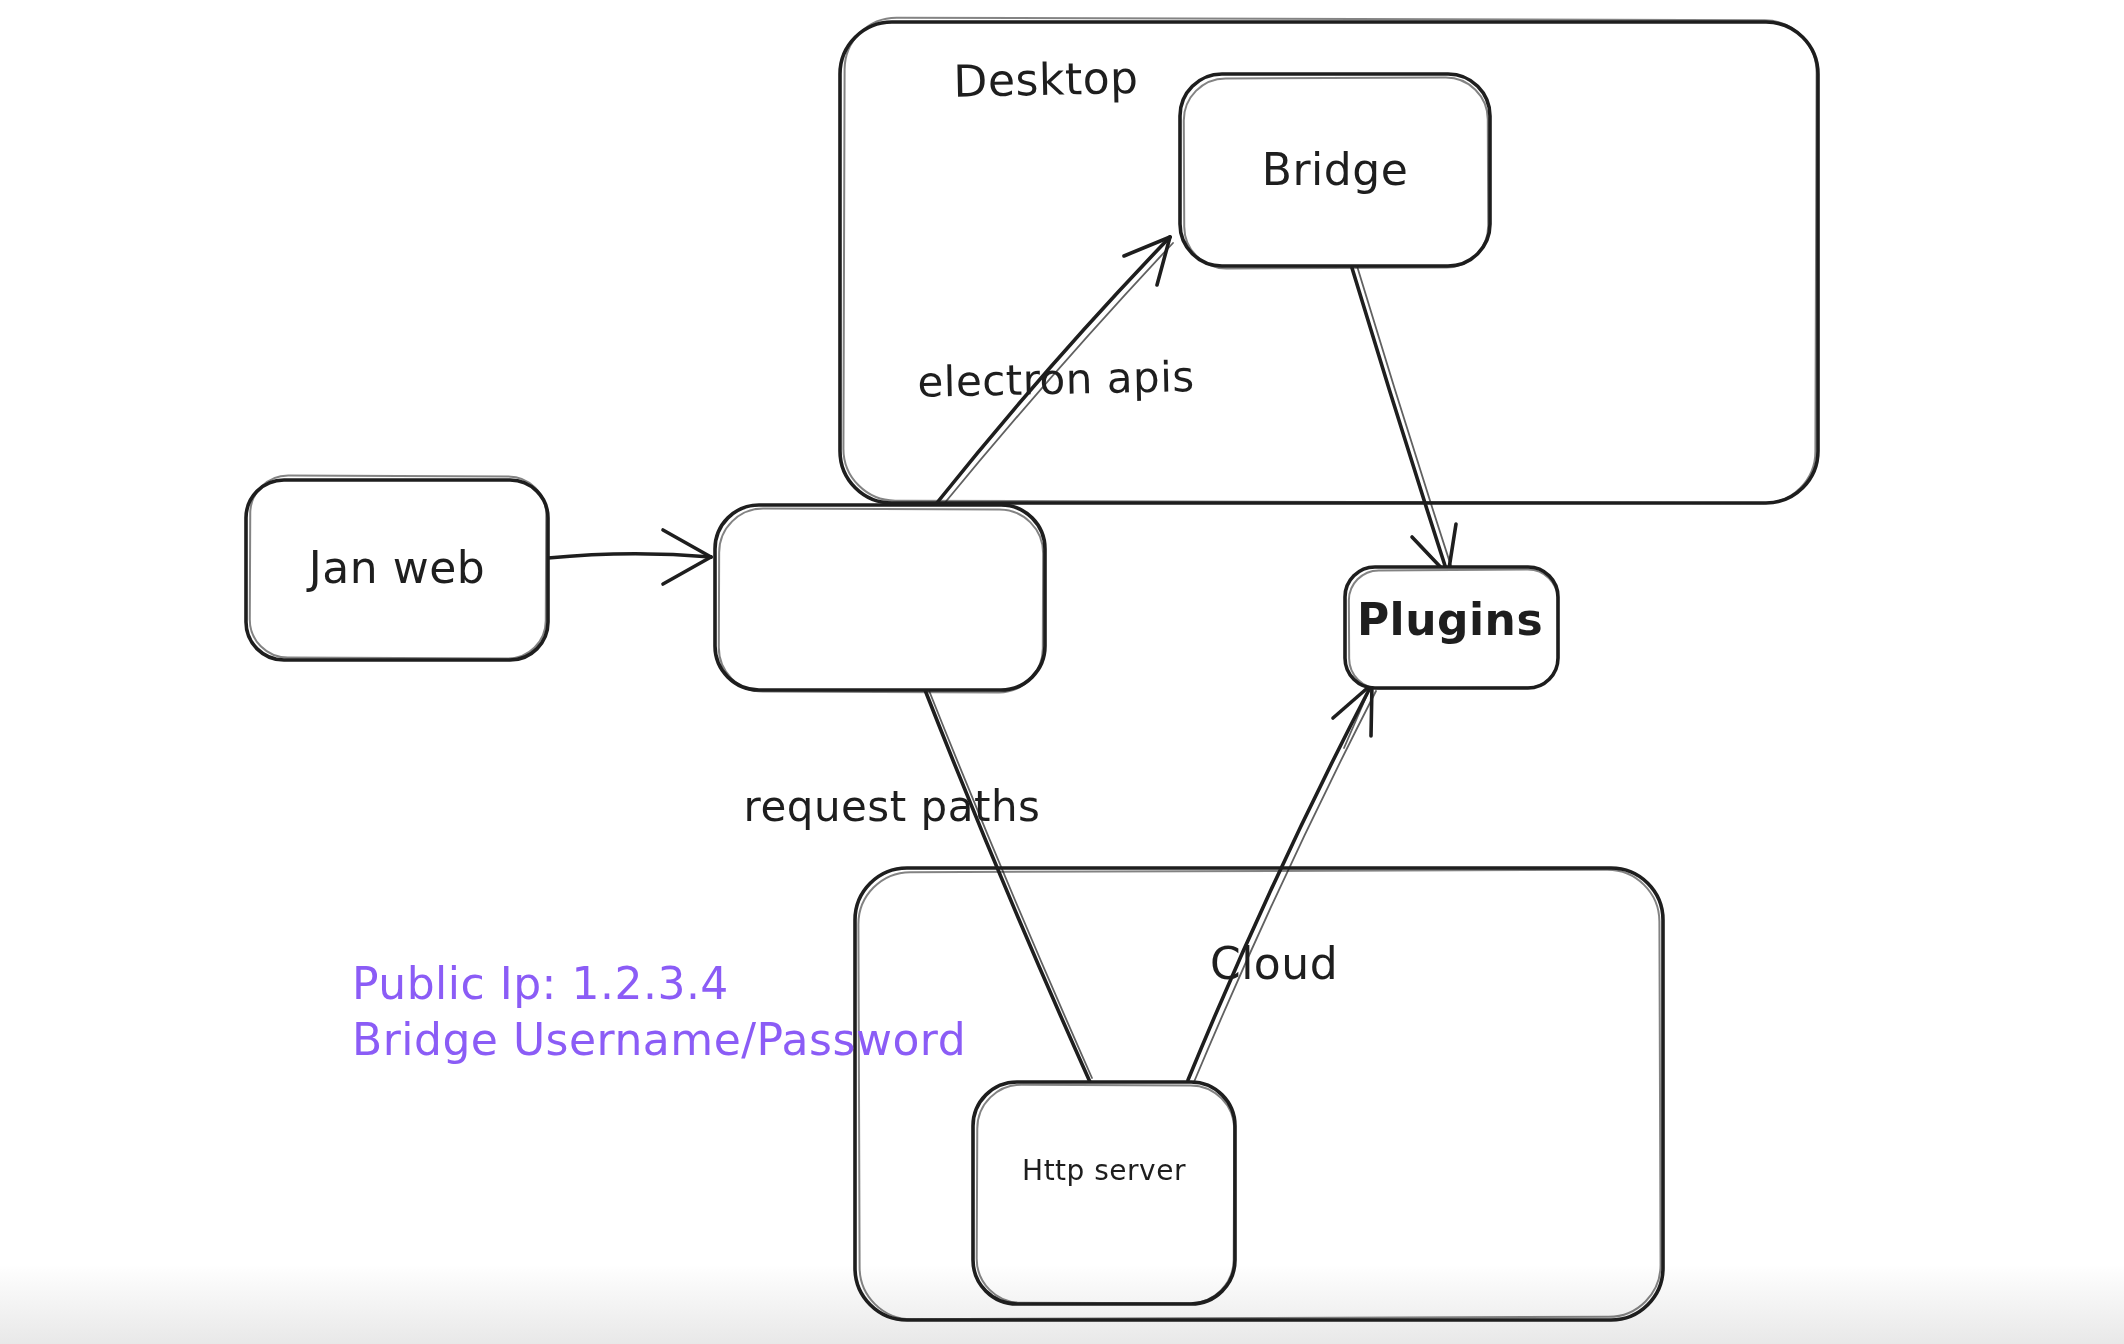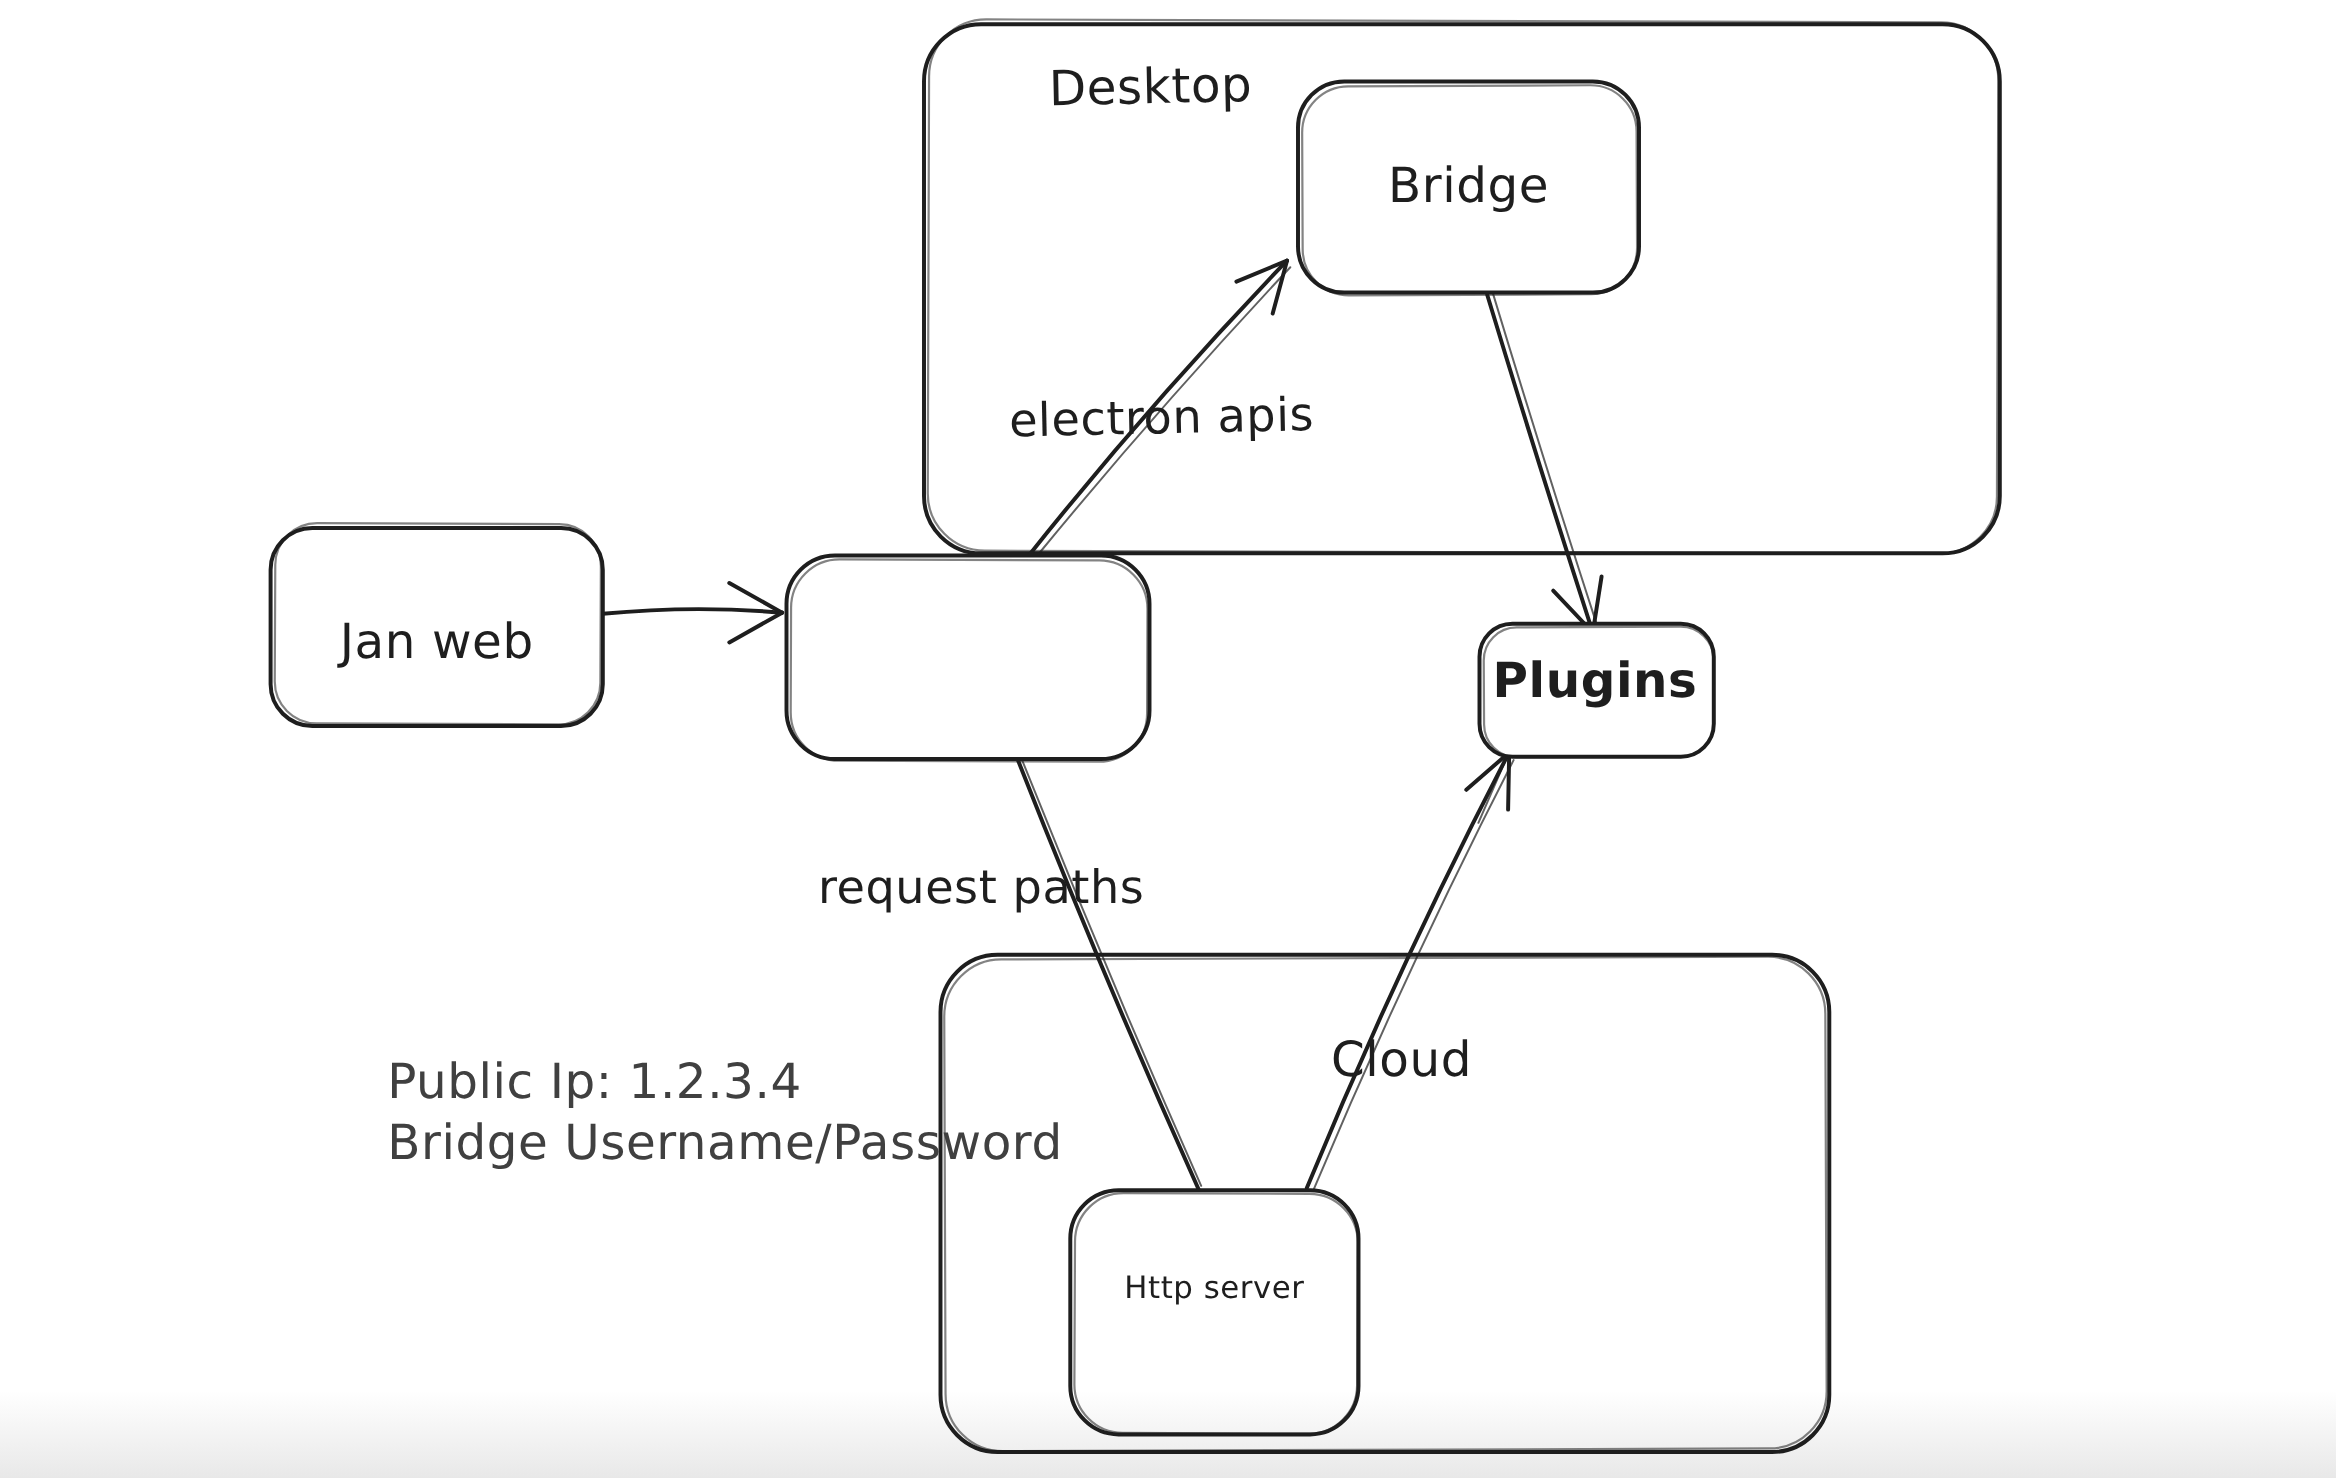--- a/index.html
+++ b/index.html
@@ -24,21 +24,21 @@
   }
   .lbl.small { font-size: 42px; }
   .lbl.httpsize { font-size: 28px; }
   .tilt { transform: translate(-50%, -50%) rotate(-1.2deg); }
   #note {
     position: absolute;
     left: 352px;
     top: 956px;
     font-size: 44px;
     line-height: 56px;
-    color: #404040;
+    color: #8b5cf6;
     letter-spacing: 0.5px;
     white-space: nowrap;
   }
   #bottom-shade {
     position: absolute;
     left: 0; right: 0; bottom: 0;
     height: 80px;
     background: linear-gradient(to bottom, rgba(255,255,255,0), rgba(30,30,30,0.10));
     pointer-events: none;
   }
@@ -121,21 +121,21 @@
     <g>
       <rect class="box-main" x="973" y="1082" width="262" height="222" rx="44"></rect>
       <rect class="box-ghost" x="977" y="1085" width="257" height="218" rx="44" transform="rotate(0.25 1104 1193)"></rect>
     </g>
   </svg>
 
   <div class="lbl tilt" style="left:1046px; top:80px;">Desktop</div>
 
   <div class="lbl" style="left:1335px; top:170px;">Bridge</div>
 
-  <div class="lbl" style="left:397px; top:568px;margin-top:16px;">Jan web</div>
+  <div class="lbl" style="left:397px; top:568px;">Jan web</div>
 
 
   <div class="lbl" style="left:1450px; top:620px;font-weight:bold;">Plugins</div>
 
   <div class="lbl" style="left:1274px; top:964px;">Cloud</div>
 
   <div class="lbl httpsize" style="left:1104px; top:1171px;">Http server</div>
 
   <div class="lbl small tilt" style="left:1056px; top:380px;">electron apis</div>
 

